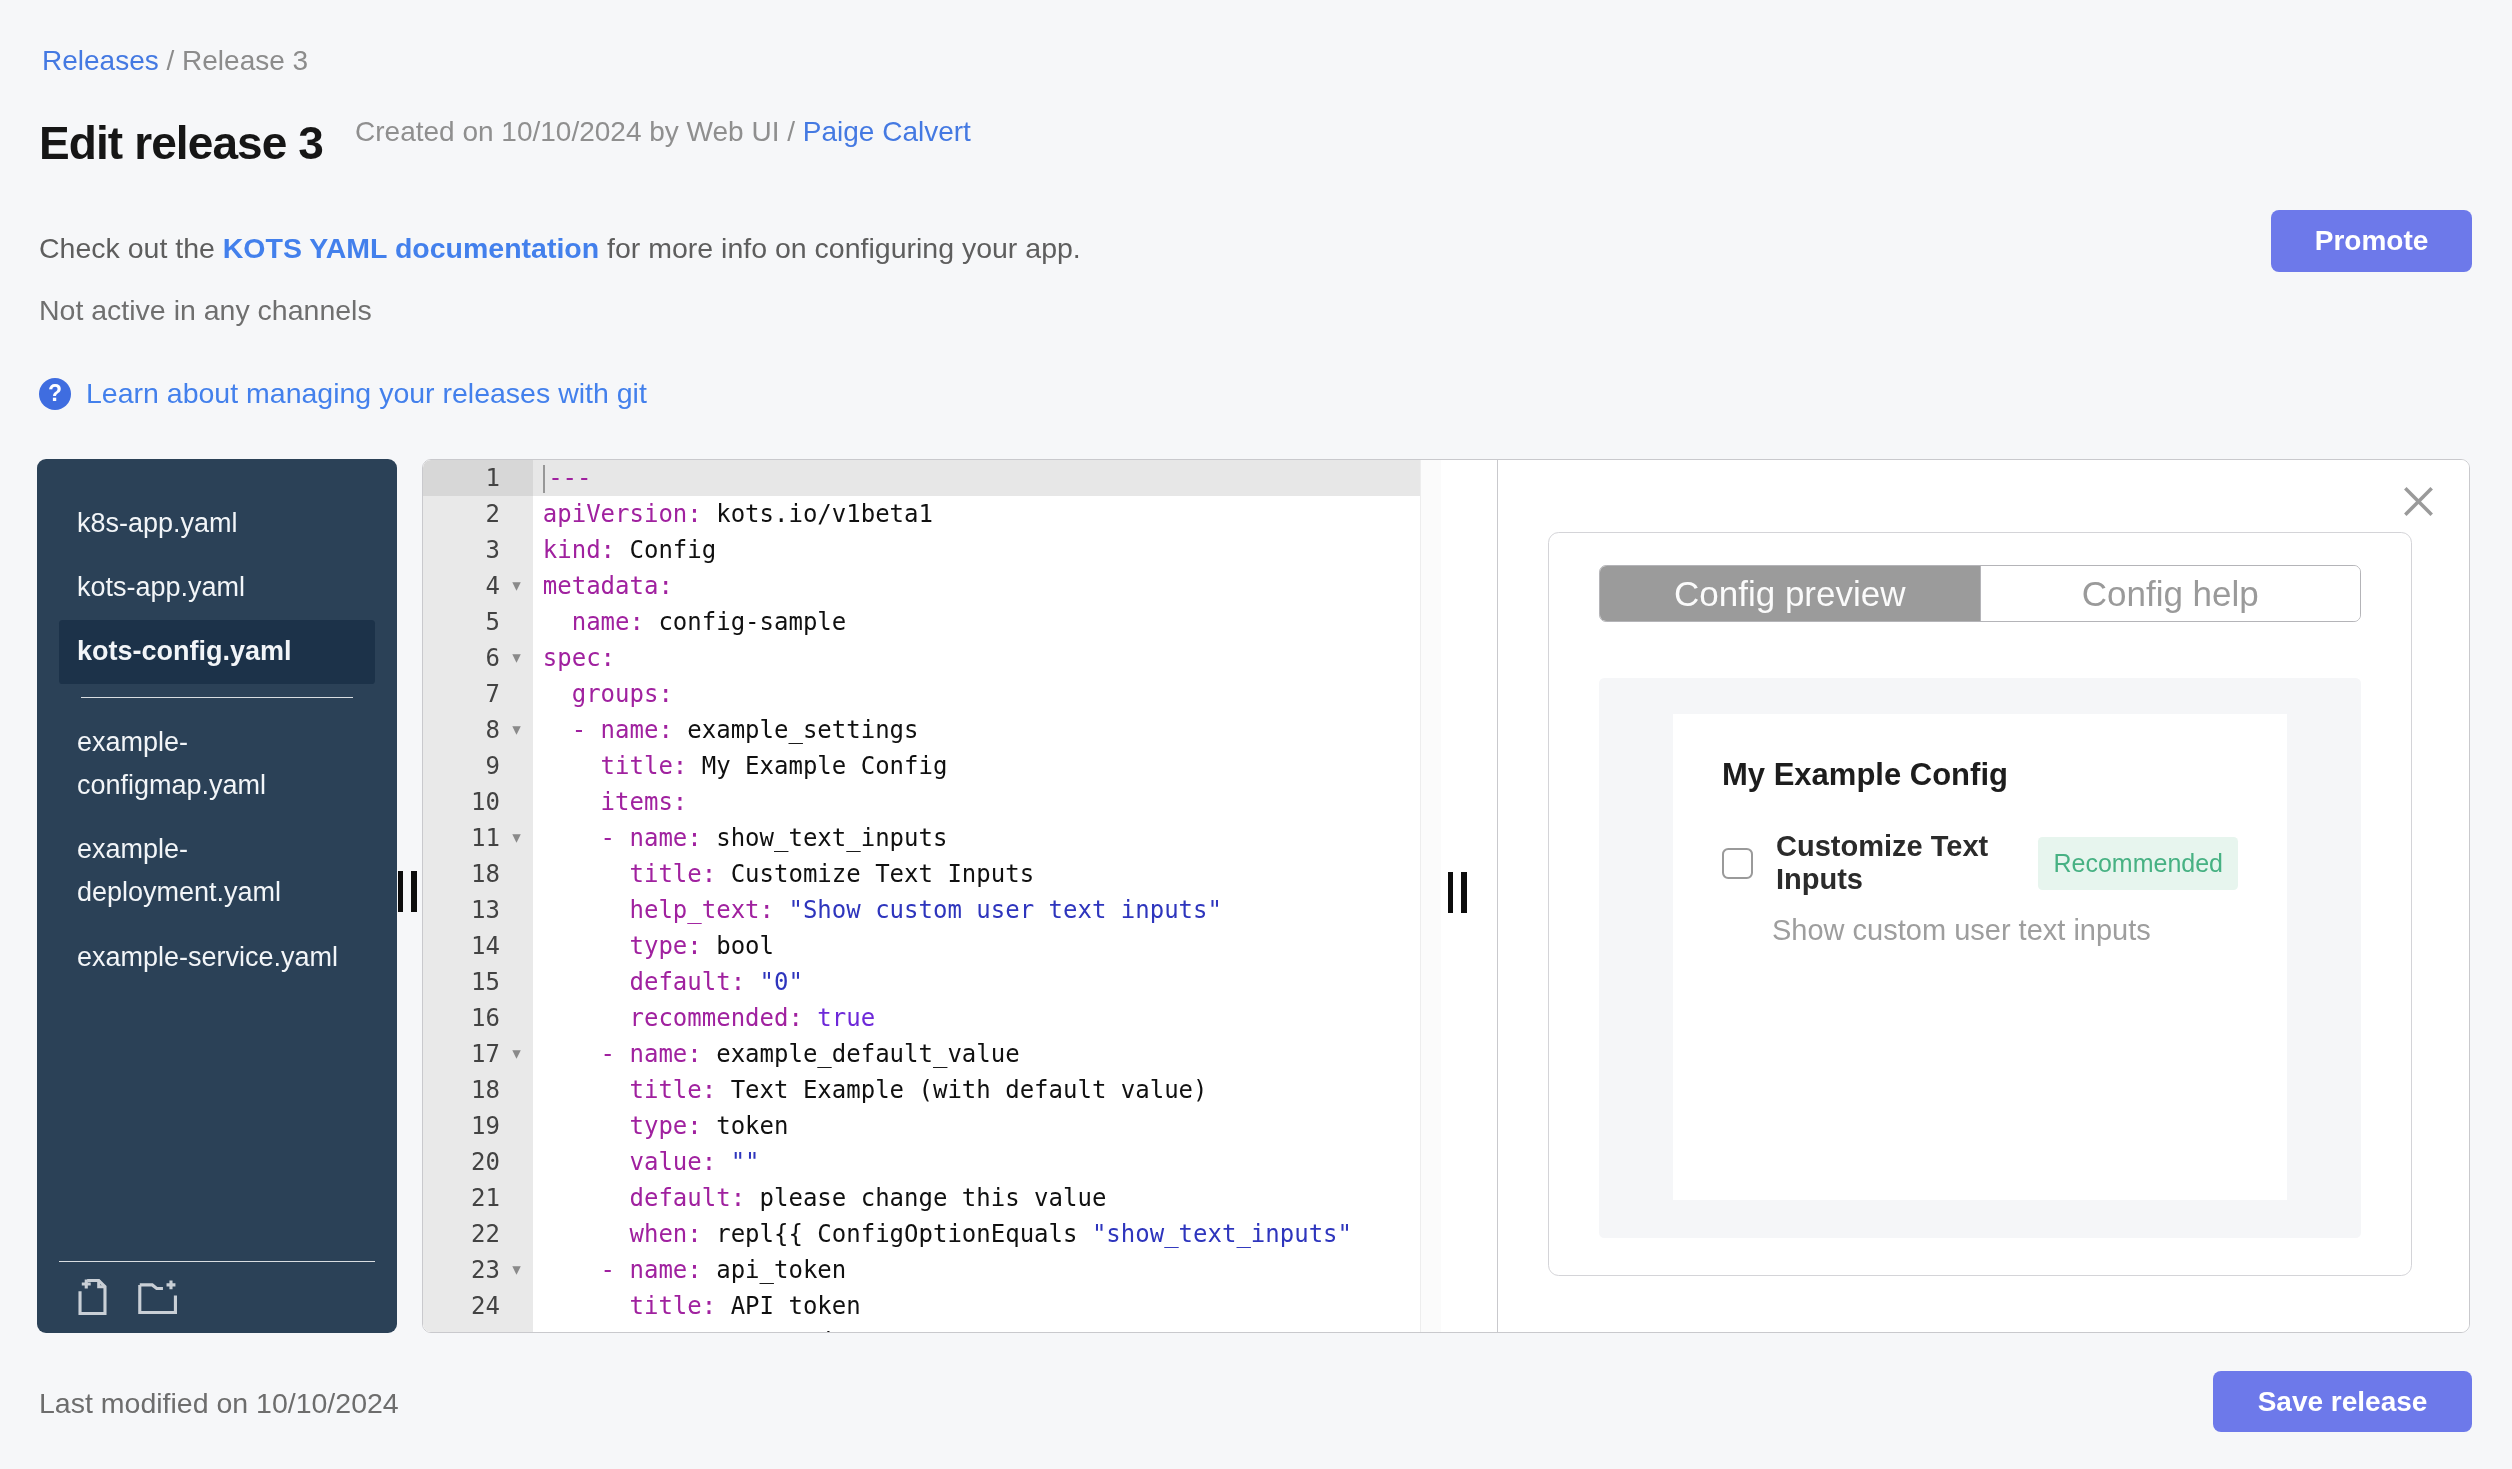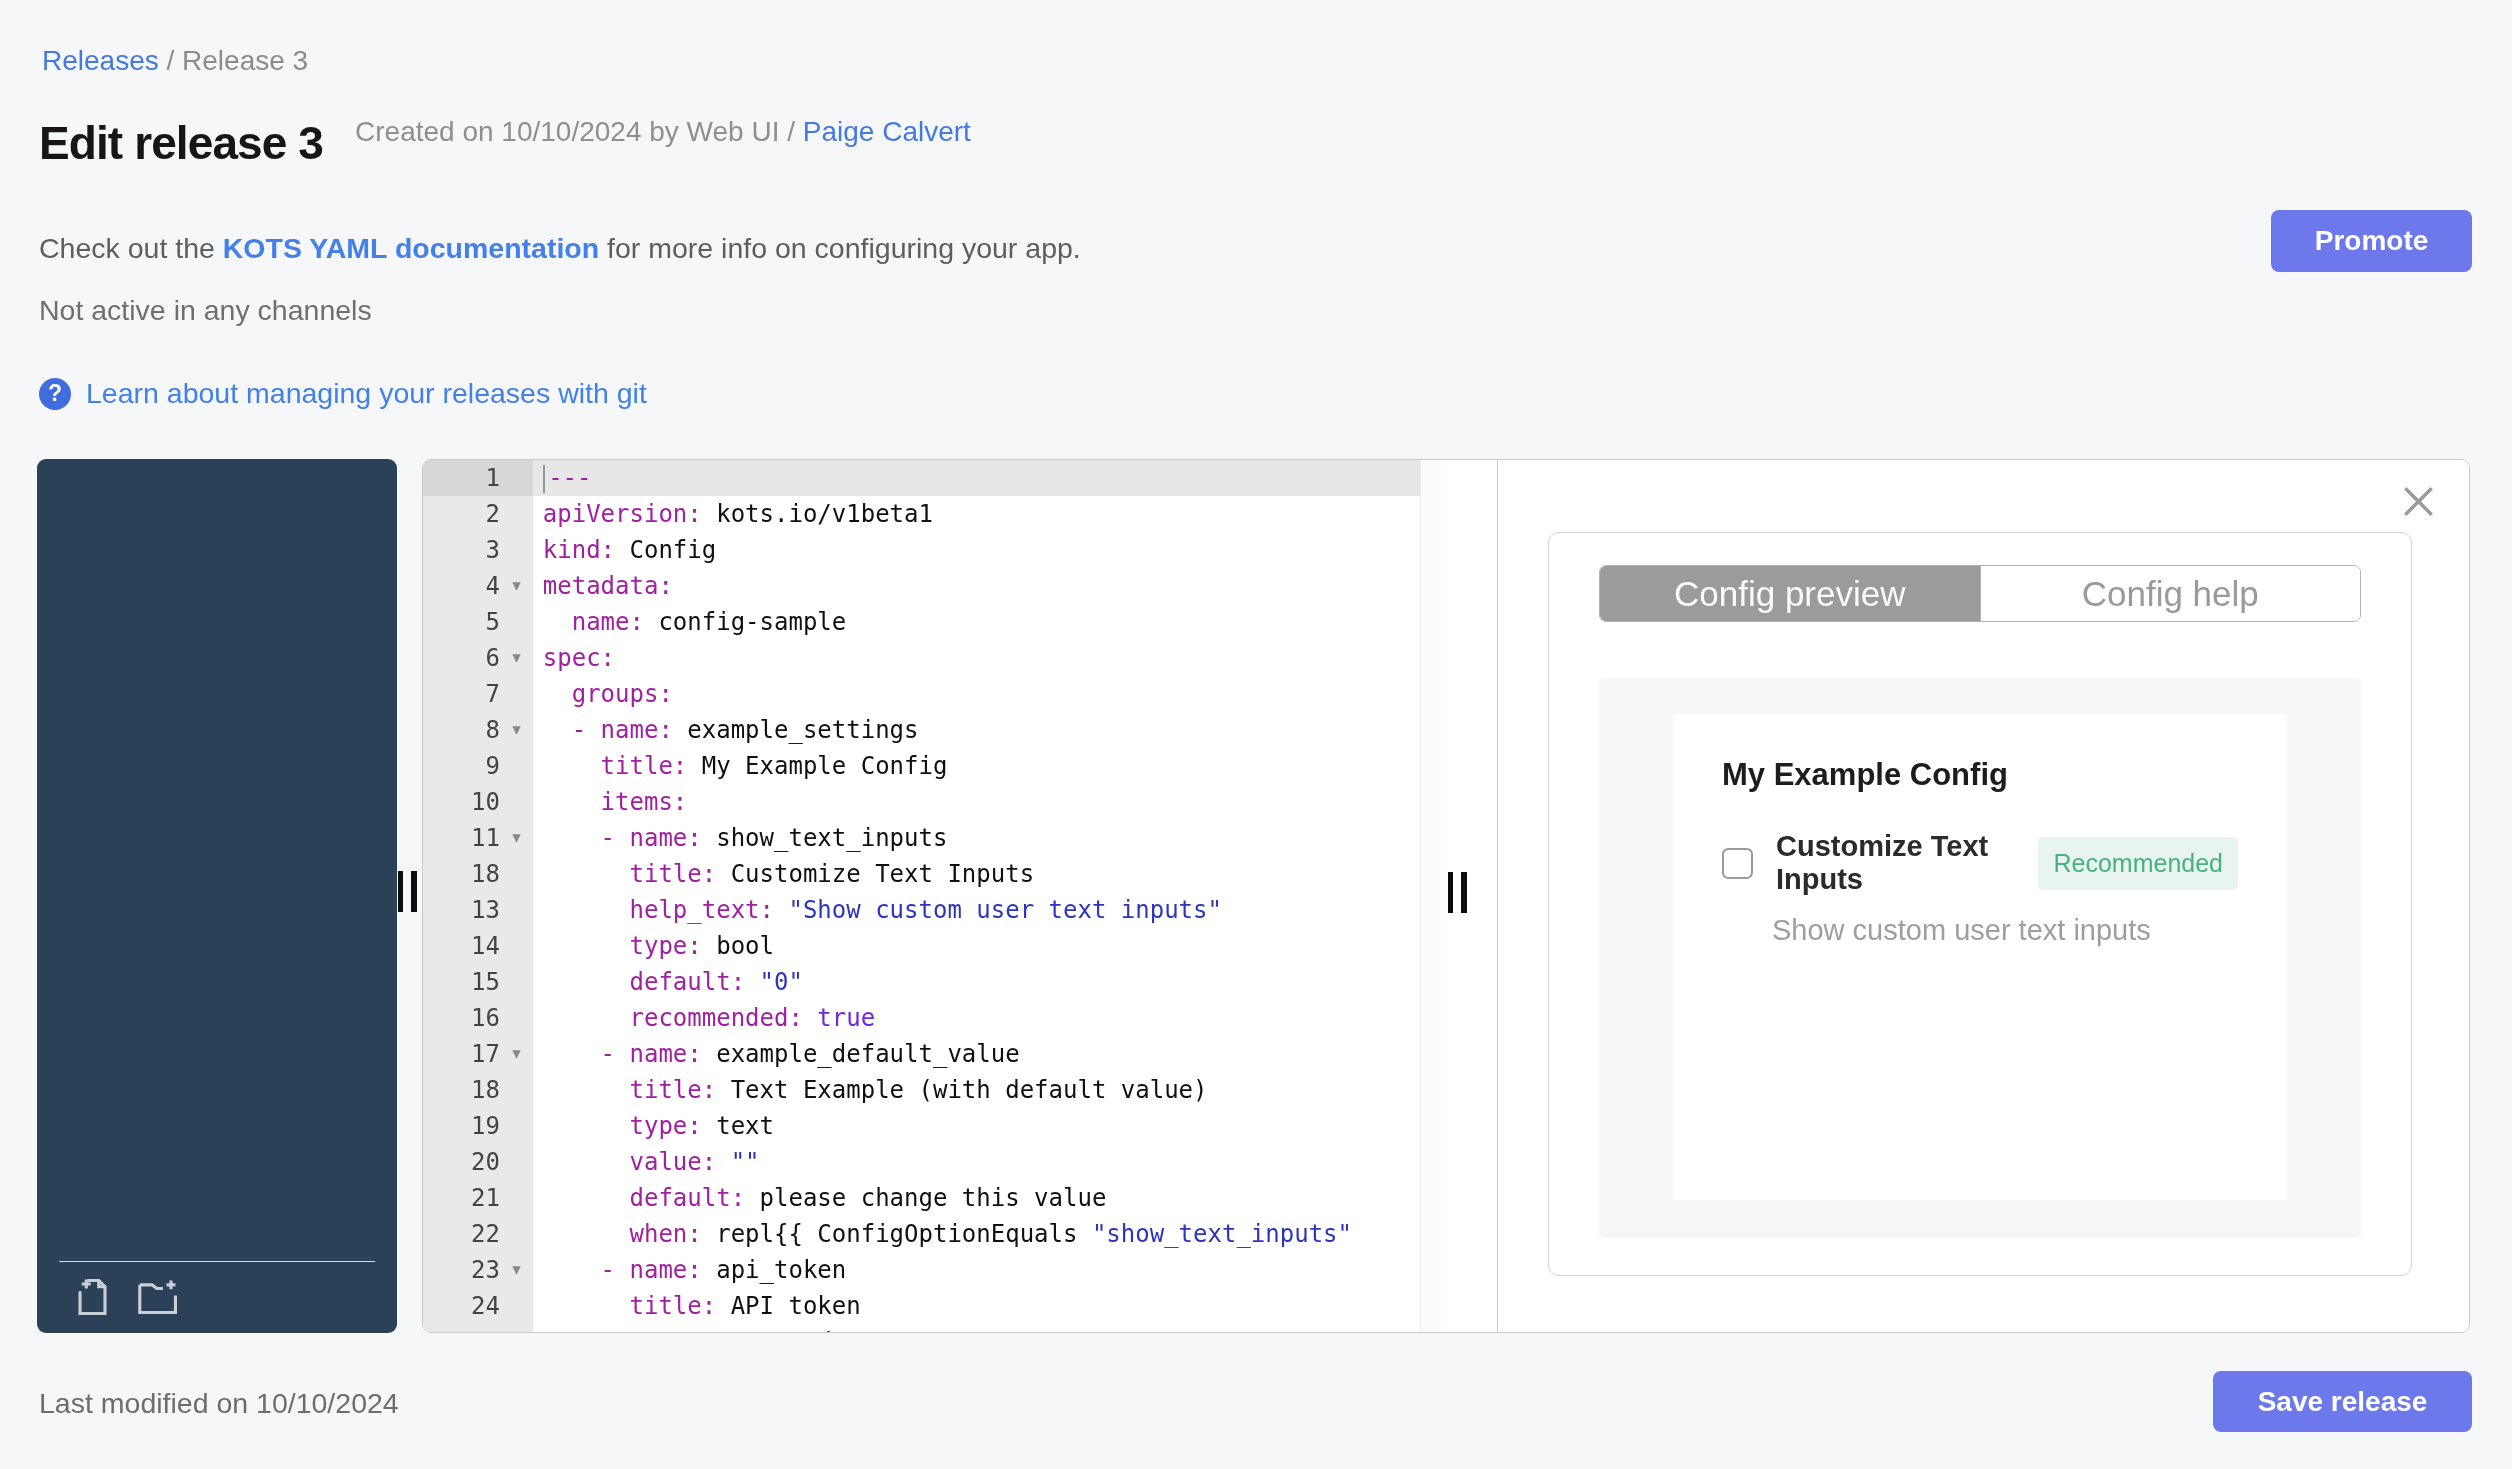--- a/index.html
+++ b/index.html
@@ -108,20 +108,29 @@
   <button id="promote-btn" class="btn">Promote</button>
 
   <div class="channel-line">Not active in any channels</div>
 
   <div class="git-row">
     <div class="q-icon">?</div>
     <a class="git-link">Learn about managing your releases with git</a>
   </div>
 
   <div class="sidebar">
+    <ul class="file-list" id="file-list">
+        <li class="file">k8s-app.yaml</li>
+        <li class="file">kots-app.yaml</li>
+        <li class="file selected">kots-config.yaml</li>
+        <hr class="side-divider">
+        <li class="file">example-configmap.yaml</li>
+        <li class="file">example-deployment.yaml</li>
+        <li class="file">example-service.yaml</li>
+      </ul>
     <div class="side-bottom">
       <div class="bar"></div>
       <div class="side-icons">
         <svg width="41" height="41" viewBox="0 0 46 46" fill="none" stroke="#c9cfd6" stroke-width="3.5">
           <path d="M9 17 V42 H37 V12 L30 5 H17"></path>
           <path d="M30 5 V12 H37"></path>
           <path d="M11 9 H21 M16 4 V14"></path>
         </svg>
         <svg width="45" height="41" viewBox="0 0 50 46" fill="none" stroke="#c9cfd6" stroke-width="3.5">
           <path d="M4 10 H18 L23 14 H30 M4 10 V41 H44 V22"></path>
@@ -263,21 +272,21 @@
             <span class="num">18</span>
             <span class="fold"></span>
           </div>
           <div class="code-cell"><span class="tok-plain">      </span><span class="tok-key">title:</span><span class="tok-plain"> Text Example (with default value)</span></div>
         </div>
         <div class="line">
           <div class="gutter-cell">
             <span class="num">19</span>
             <span class="fold"></span>
           </div>
-          <div class="code-cell"><span class="tok-plain">      </span><span class="tok-key">type:</span><span class="tok-plain"> text</span></div>
+          <div class="code-cell"><span class="tok-plain">      </span><span class="tok-key">type:</span><span class="tok-plain"> token</span></div>
         </div>
         <div class="line">
           <div class="gutter-cell">
             <span class="num">20</span>
             <span class="fold"></span>
           </div>
           <div class="code-cell"><span class="tok-plain">      </span><span class="tok-key">value:</span><span class="tok-plain"> </span><span class="tok-str">""</span></div>
         </div>
         <div class="line">
           <div class="gutter-cell">

